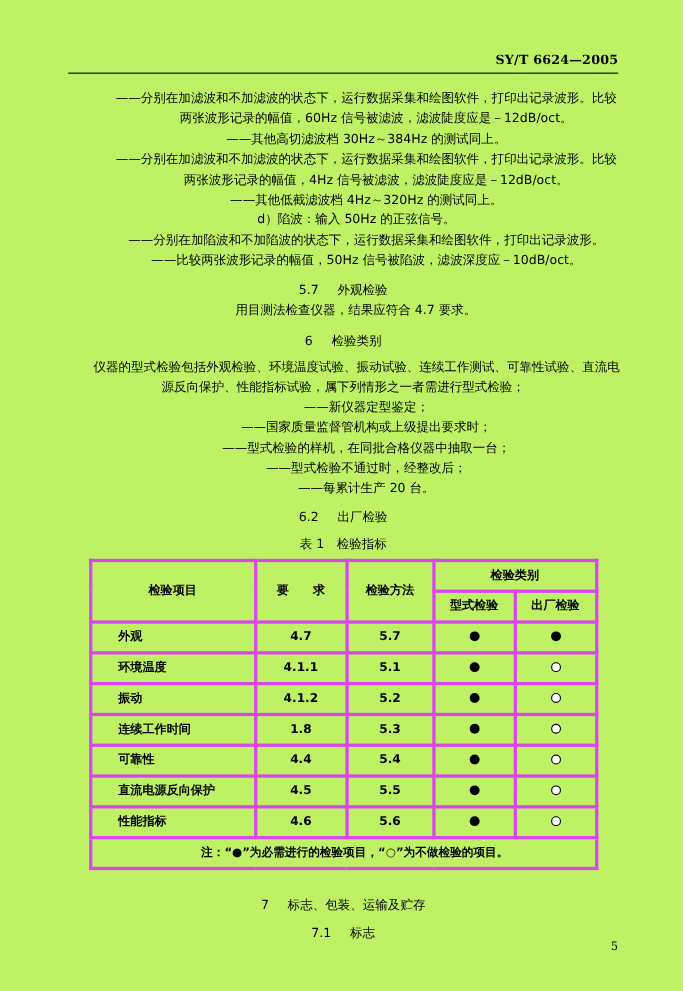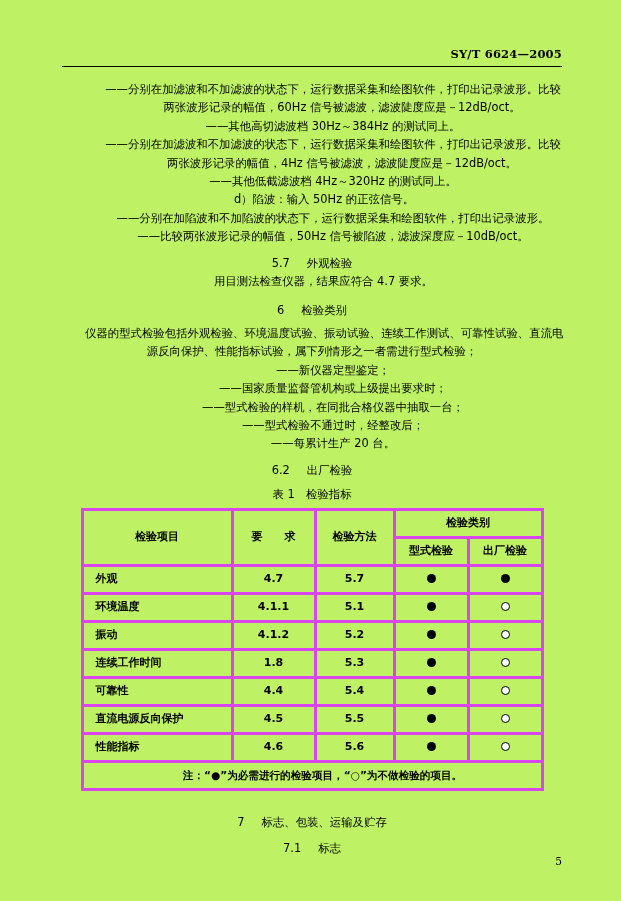--- a/index.html
+++ b/index.html
@@ -83,21 +83,21 @@
   }
   table.t td, table.t th {
     border: 3px solid #d946ef;
     text-align: center;
     vertical-align: middle;
     height: 23px;
     font-weight: bold;
   }
   table.t td.left {
     text-align: left;
-    padding-left: 12px;
+    padding-left: 24px;
   }
   .dot-f {
     display: inline-block;
     width: 9px;
     height: 9px;
     border-radius: 50%;
     background: #000;
     vertical-align: middle;
   }
   .dot-e {

